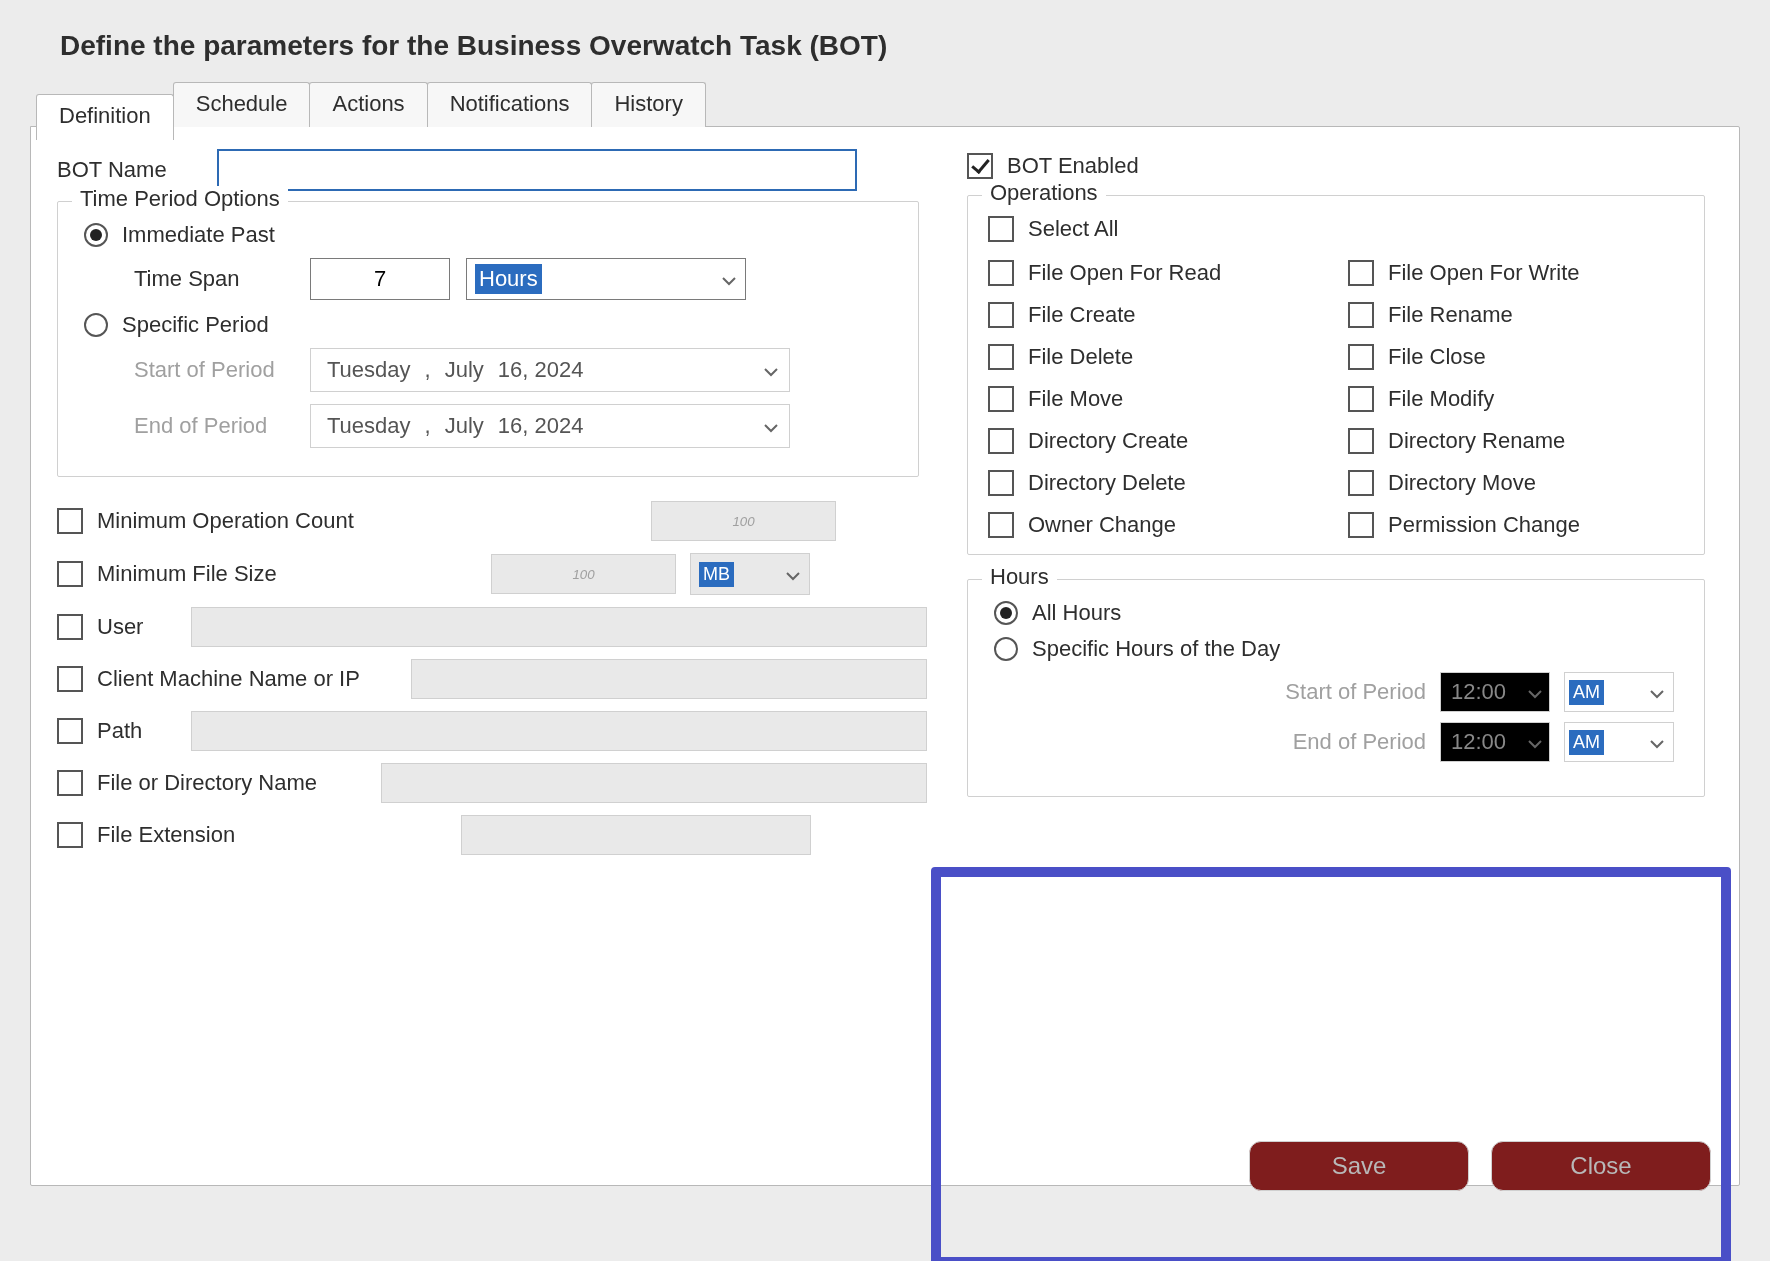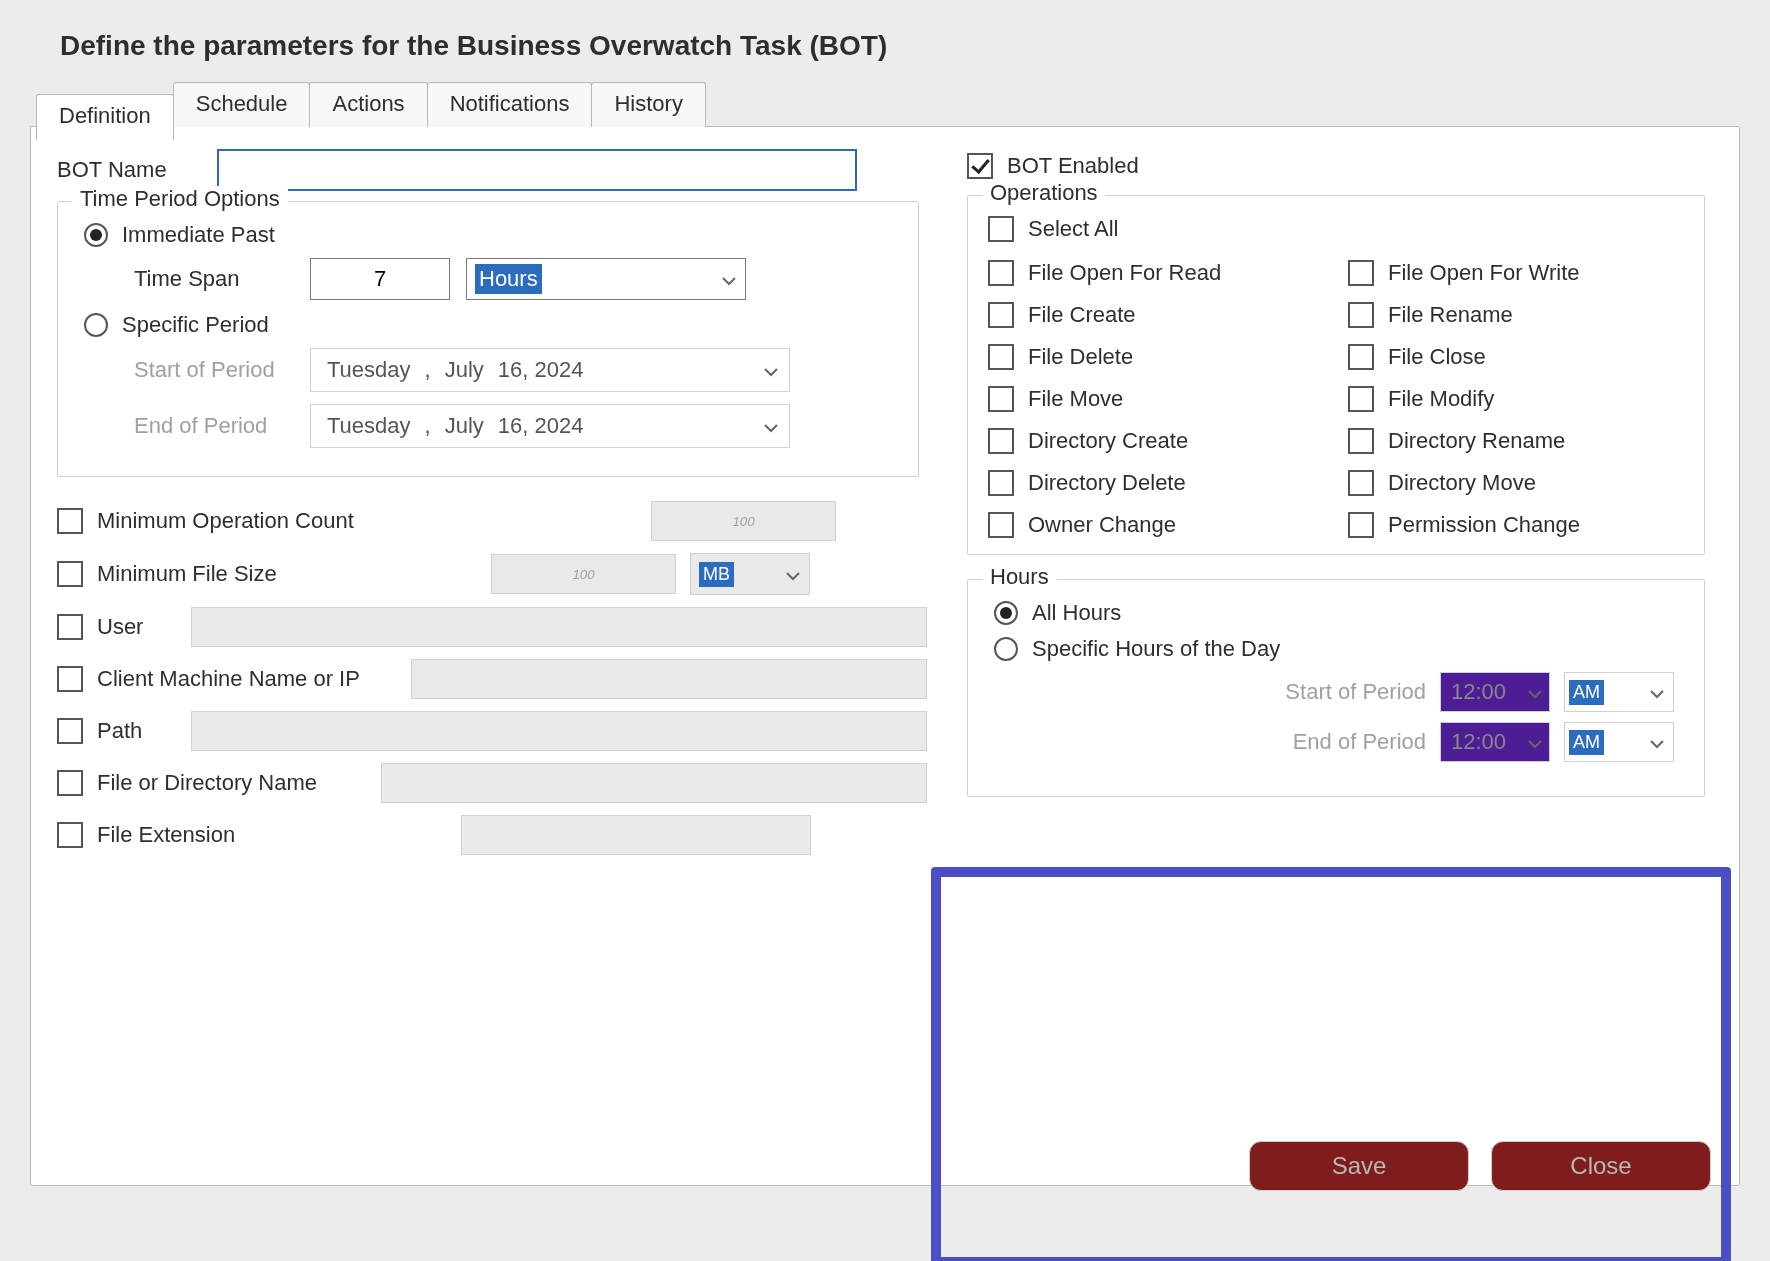--- a/index.html
+++ b/index.html
@@ -169,21 +169,21 @@
   .hours-highlight {
     position: absolute;
     border: 10px solid var(--highlight-box);
     border-radius: 4px;
     pointer-events: none;
   }
   .time-row { display: flex; align-items: center; gap: 14px; margin-bottom: 10px; justify-content: flex-end; padding-right: 10px;}
   .time-row .tlabel { color: var(--text-disabled); text-align: right; flex:1;}
   .timecombo {
     display: inline-flex; align-items: center; height: 40px;
-    border: 1px solid var(--border-light); background: #4c1d95;
+    border: 1px solid var(--border-light); background: #000000;
     padding: 0 30px 0 10px; position: relative; min-width: 110px;
     color: #888;
   }
   .timecombo .chev { position: absolute; right: 6px; top:50%; transform: translateY(-50%); color:#aaa;}
   .ampm-combo {
     display: inline-flex; align-items: center; height: 40px;
     border: 1px solid var(--border-light); background: #fff;
     padding: 0 30px 0 4px; position: relative; min-width: 110px;
   }
   .ampm-combo .chev { position: absolute; right: 8px; top:50%; transform: translateY(-50%); color:#888;}

